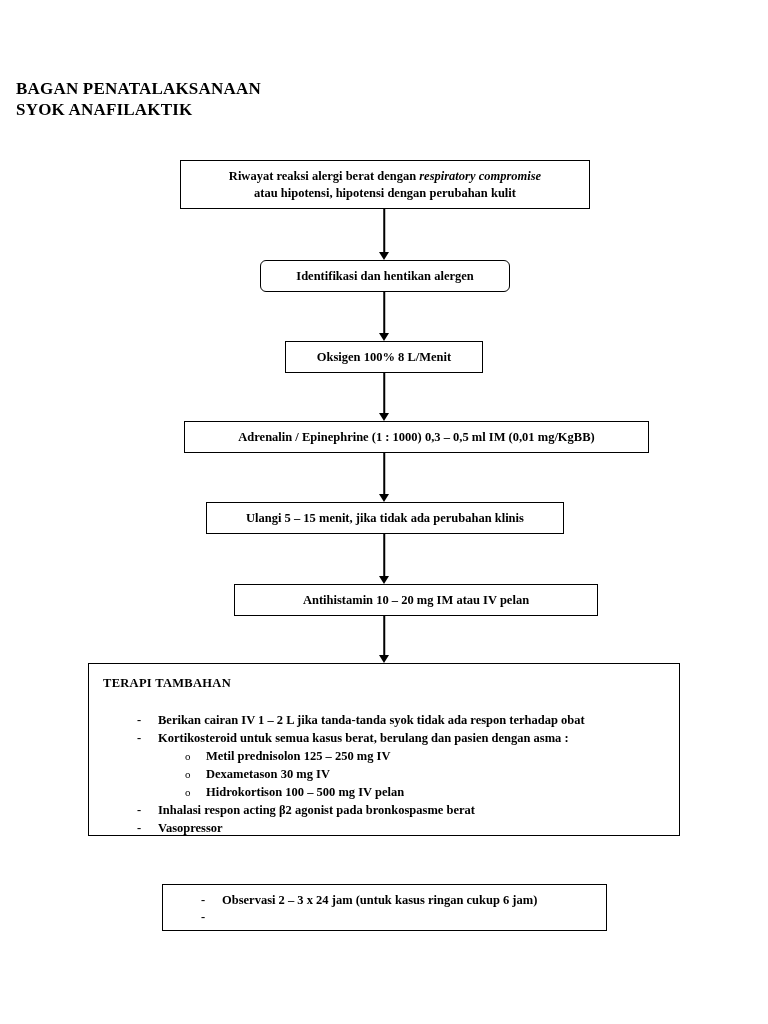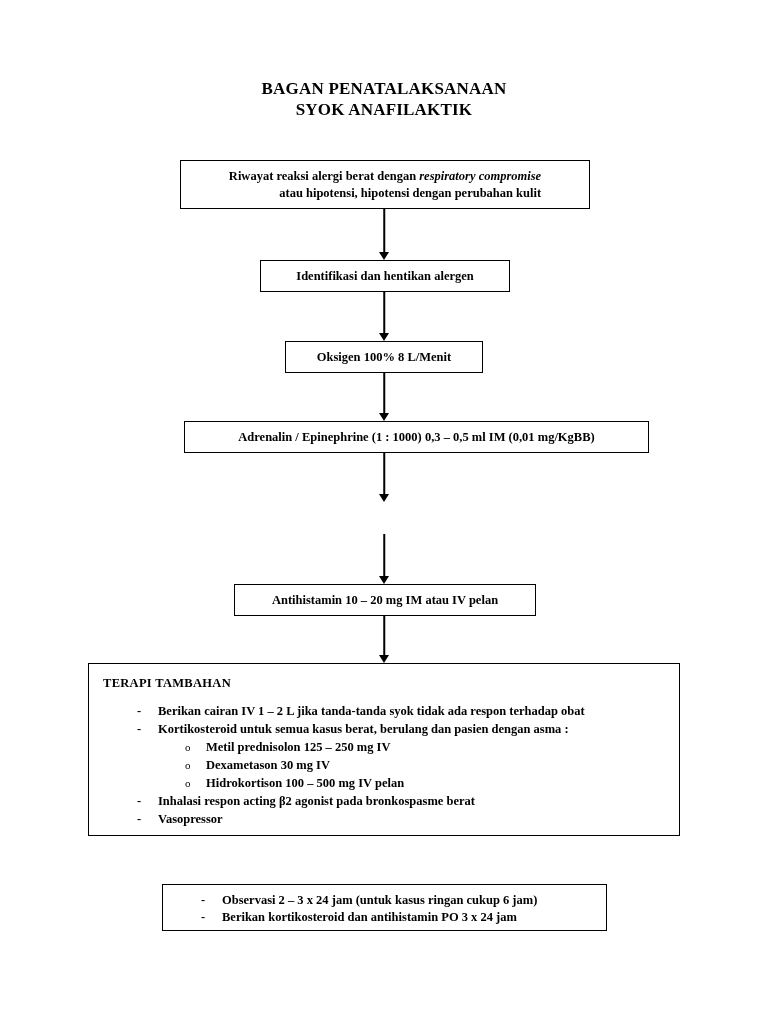--- a/index.html
+++ b/index.html
@@ -16,77 +16,76 @@
     overflow: hidden;
   }
   #chart-root {
     position: absolute;
     inset: 0;
   }
 
   
   .title {
     position: absolute;
-    left: 0;
+    left: 16px;
     right: 0;
     top: 78px;
-    text-align: center;
     font-weight: bold;
     font-size: 17px;
     line-height: 21px;
     letter-spacing: 0.2px;
   }
   .title-line { display: block; }
 
   
   .node {
     position: absolute;
     border: 1.5px solid #000000;
     background: #ffffff;
     box-sizing: border-box;
     font-weight: bold;
     font-size: 12.5px;
     line-height: 17px;
     display: flex;
     align-items: center;
     justify-content: center;
-    text-align: right;
+    text-align: center;
     padding: 8px 6px;
   }
   .node .txt { display: block; }
   .node em { font-style: italic; }
 
   
   #box-history   { left: 180px; top: 160px;  width: 410px; height: 49px; }
-  #box-identify  { left: 260px; top: 260px;  width: 250px; height: 32px; }
+  #box-identify  { left: 260px; top: 260px;  width: 250px; height: 32px; border-radius: 6px; }
   #box-oxygen    { left: 285px; top: 341px;  width: 198px; height: 32px; }
   #box-adrenalin { left: 152px; top: 421px;  width: 465px; height: 32px; margin-left: 32px; }
   #box-repeat    { left: 206px; top: 502px;  width: 358px; height: 32px; }
-  #box-antihist  { left: 234px; top: 584px;  width: 302px; height: 32px; }
+  #box-antihist  { left: 234px; top: 584px;  width: 364px; height: 32px; }
 
   #box-therapy {
     left: 88px; top: 663px; width: 592px; height: 173px;
     display: block;
     padding: 11px 14px;
     text-align: left;
   }
   #box-observation {
     left: 162px; top: 884px; width: 445px; height: 47px;
     display: block;
     padding: 7px 10px;
     text-align: left;
   }
 
   
   .therapy-heading {
     font-weight: bold;
     font-size: 12.5px;
     line-height: 16px;
     letter-spacing: 0.3px;
-    margin: 0 0 11px 0;
+    margin: 0 0 20px 0;
   }
   .bullet-list { margin: 0; padding: 0; list-style: none; }
   .bullet-row {
     display: flex;
     align-items: flex-start;
     font-weight: bold;
     font-size: 12.5px;
     line-height: 18px;
   }
   .bullet-row.lvl1 { padding-left: 34px; }
@@ -193,20 +192,23 @@
 
   <div class="node" id="box-adrenalin">
     <span class="txt">Adrenalin / Epinephrine (1 : 1000) 0,3 – 0,5 ml IM (0,01 mg/KgBB)</span>
   </div>
 
   <div class="connector" id="arrow-4">
     <span class="stem"></span>
     <span class="head"></span>
   </div>
 
+  <div class="node" id="box-repeat">
+    <span class="txt">Ulangi 5 – 15 menit, jika tidak ada perubahan klinis</span>
+  </div>
 
   <div class="connector" id="arrow-5">
     <span class="stem"></span>
     <span class="head"></span>
   </div>
 
   <div class="node" id="box-antihist">
     <span class="txt">Antihistamin 10 – 20 mg IM atau IV pelan</span>
   </div>
 
@@ -257,17 +259,16 @@
     </div>
   </div>
 
   <div class="node" id="box-observation">
     <div class="obs-row">
       <span class="marker">-</span>
       <span class="bullet-text">Observasi 2 – 3 x 24 jam (untuk kasus ringan cukup 6 jam)</span>
     </div>
     <div class="obs-row">
       <span class="marker">-</span>
-      <span class="bullet-text">Berikan kortikosteroid dan antihistamin PO 3 x 24 jam</span>
     </div>
   </div>
 
 </div>
 
 </body></html>

